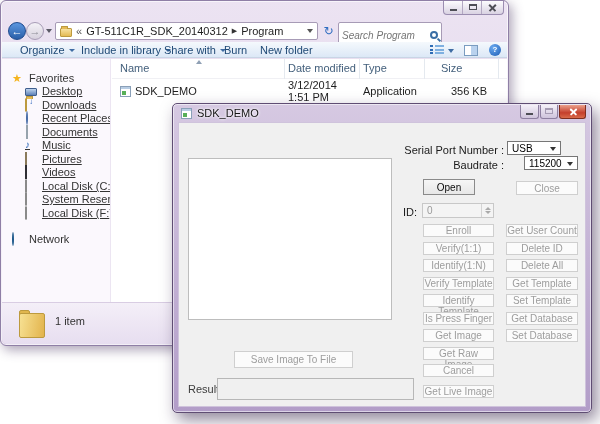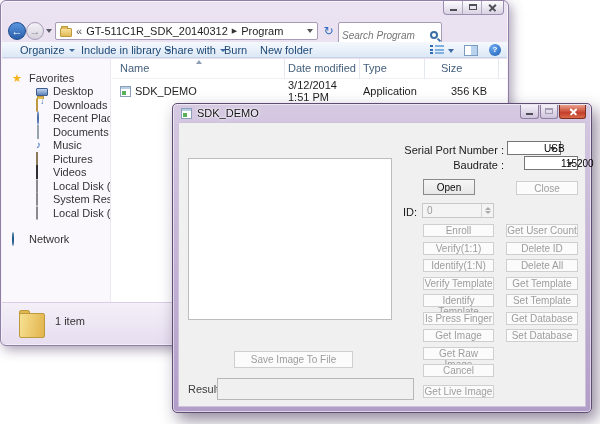--- a/index.html
+++ b/index.html
@@ -47,21 +47,21 @@
   .views-icon i { display:block; height:2px; margin-bottom:1.5px; background:linear-gradient(90deg,#2f6db5 0 3px,transparent 3px 4.5px,#7fb0e0 4.5px); }
   .views-dd { position:absolute; left:446px; top:7px; border-left:3.5px solid transparent; border-right:3.5px solid transparent; border-top:4px solid #3f6ca3; }
   .pane-icon { position:absolute; left:462px; top:3px; width:14px; height:11px; border:1px solid #7a9cc0; background:linear-gradient(90deg,#fff 0 6px,#b9d2ee 6px); }
   .help-icon { position:absolute; left:487px; top:2px; width:12px; height:12px; border-radius:50%;
     background:radial-gradient(circle at 35% 30%,#6baaf0,#1d5cb4); color:#fff; font-size:8px; font-weight:bold; text-align:center; line-height:12px; }
 
   
   .main { position:absolute; left:1px; right:1px; top:58px; bottom:43px; background:#fff; }
   .sidebar { position:absolute; left:0; top:0; bottom:0; width:109px; background:#fbf8fd; border-right:1px solid #ece5f2; overflow:hidden; }
   .sb-item { height:13.5px; display:flex; align-items:center; gap:5px; padding-left:10px; white-space:nowrap; color:#333; }
-  .sb-child { padding-left:34px; }
+  .sb-child { padding-left:23px;text-decoration:underline; }
   .sb-gap { margin-top:13px; }
   .sb-first { margin-top:12px; }
   .sb-ic { width:12px; height:12px; flex:0 0 12px; position:relative; }
   .star { color:#f5b41e; font-size:11px; line-height:12px; }
   .ic-folder { width:12px; height:9px; margin-top:2px; background:linear-gradient(#f6e1a0,#e4ba54); border:1px solid #bd9a3e; border-radius:1px; position:relative; }
   .ic-folder::before { content:""; position:absolute; left:0; top:-3px; width:5px; height:2px; background:#e4ba54; border:1px solid #bd9a3e; border-bottom:none; border-radius:1px 1px 0 0; }
   .ic-dl::after { content:"↓"; position:absolute; color:#1f5bb8; font-size:8px; left:3px; top:-2px; font-weight:bold; }
   .ic-clock { width:10px; height:10px; margin:1px; border-radius:50%; background:radial-gradient(circle at 35% 30%,#cfe0f5,#6f94c8); border:1px solid #4a6ea8; }
   .ic-doc { width:9px; height:11px; margin-left:1px; background:#fff; border:1px solid #97a3ad; box-shadow:inset -1px 1px 0 #dfe7ee; }
   .ic-note { color:#2a66b8; font-size:10px; line-height:12px; }
@@ -107,21 +107,21 @@
   .dlg-b .g-max { left:4px; border-color:#a59bb3; }
   .x1,.x2 { position:absolute; left:9px; top:6px; width:9px; height:1.6px; background:#fff; border-radius:1px; }
   .x1 { transform:rotate(45deg);} .x2 { transform:rotate(-45deg);}
 
   .dlg-client { position:absolute; left:5px; right:5px; top:18px; bottom:5px; background:#f0f0f0;
     box-shadow:inset 0 0 0 1px #cfc3dc; font-size:11px; }
   .imgbox { position:absolute; left:10px; top:36px; width:204px; height:162px; background:#fff; border:1px solid #bdbdbd; }
   .lbl { position:absolute; color:#1a1a1a; white-space:nowrap; }
   .r-align { text-align:right; }
   .combo { position:absolute; width:54px; height:14px; background:#fff; border:1px solid #767676; }
-  .combo .cval { position:absolute; left:4px; top:1px; font-size:10px; color:#000;margin-left:32px; }
+  .combo .cval { position:absolute; left:4px; top:1px; font-size:10px; color:#000; }
   .combo .carr { position:absolute; right:4px; top:5px; border-left:3.5px solid transparent; border-right:3.5px solid transparent; border-top:4px solid #333; }
   .wbtn { position:absolute; font-size:10px; text-align:center; }
   .btn-on { background:linear-gradient(#f6f6f6,#e7e7e7); border:1px solid #8a8a8a; color:#0a0a0a; }
   .btn-off { background:#fbfbfb; border:1px solid #cfcfcf; color:#9d9d9d; }
   .spinner { position:absolute; left:244px; top:81px; width:72px; height:15px; background:#f4f4f4; border:1px solid #c8c8c8; }
   .spin-val { position:absolute; left:4px; top:1px; color:#9a9a9a; font-size:10px; }
   .spin-arrows { position:absolute; right:0; top:0; bottom:0; width:12px; border-left:1px solid #d4d4d4; }
   .spin-up,.spin-dn { position:absolute; left:3px; width:0; height:0; border-left:3px solid transparent; border-right:3px solid transparent; }
   .spin-up { top:3px; border-bottom:3.5px solid #aaa; }
   .spin-dn { bottom:3px; border-top:3.5px solid #aaa; }

